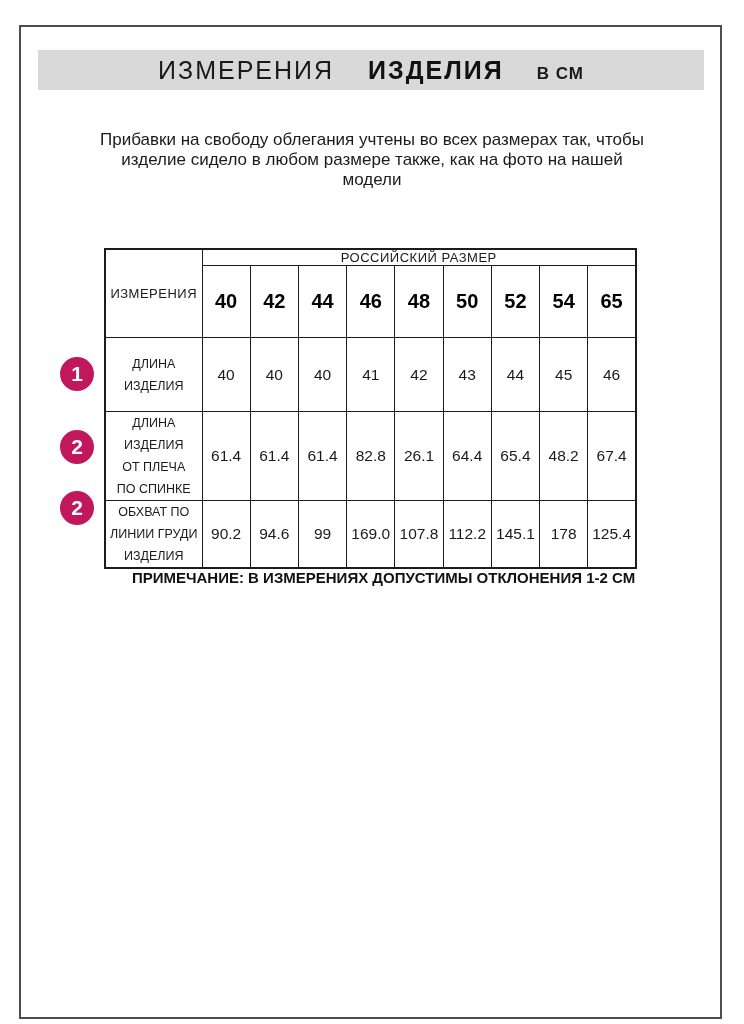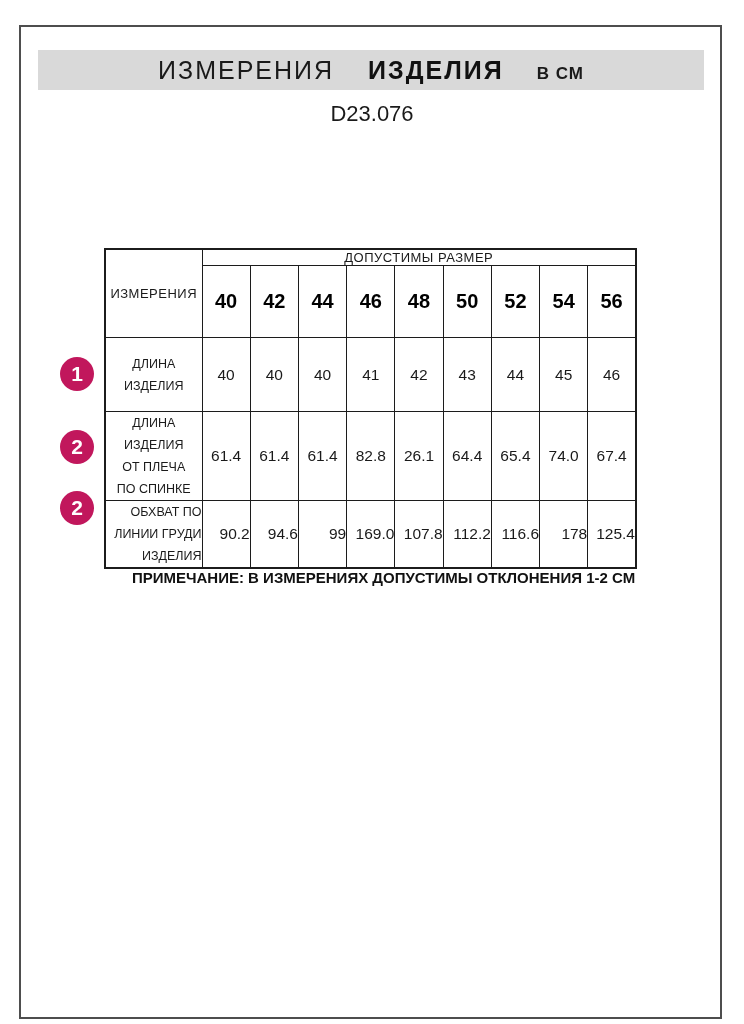--- a/index.html
+++ b/index.html
@@ -98,21 +98,21 @@
     line-height: 22px;
     white-space: pre-line;
     color: #1a1a1a;
   }
   .value-cell {
     font-size: 15.5px;
     color: #1a1a1a;
   }
   .size-table tbody tr:nth-child(1) td { height: 74px; }
   .size-table tbody tr:nth-child(2) td { height: 75px; }
-  .size-table tbody tr:nth-child(3) td { height: 66px; text-align: right; }
+  .size-table tbody tr:nth-child(3) td { height: 66px; }
   .badges { position: absolute; left: 0; top: 0; }
   .badge {
     position: absolute;
     left: 60px;
     width: 34px; height: 34px;
     border-radius: 50%;
     background: #c1175c;
     color: #ffffff;
     font-size: 21px;
     font-weight: 700;
@@ -138,51 +138,53 @@
 
 <div class="page">
   <div class="page-frame"></div>
 
   <div class="title-band">
     <span class="title-measurements">ИЗМЕРЕНИЯ</span>
     <span class="title-product">ИЗДЕЛИЯ</span>
     <span class="title-unit">В СМ</span>
   </div>
 
-  <div class="model-code">D23.076</div>
-
+
+  <div class="description">Прибавки на свободу облегания учтены во всех размерах так, чтобы
+изделие сидело в любом размере также, как на фото на нашей
+модели</div>
 
   <table class="size-table">
     <colgroup>
       <col class="c-label">
     <col>
         <col>
         <col>
         <col>
         <col>
         <col>
         <col>
         <col>
         <col>
       </colgroup>
     <thead>
       <tr>
         <th class="corner-cell" rowspan="2">ИЗМЕРЕНИЯ</th>
-        <th class="group-header-cell" colspan="9">ДОПУСТИМЫ РАЗМЕР</th>
+        <th class="group-header-cell" colspan="9">РОССИЙСКИЙ РАЗМЕР</th>
       </tr>
       <tr>
           <th class="size-cell">40</th>
           <th class="size-cell">42</th>
           <th class="size-cell">44</th>
           <th class="size-cell">46</th>
           <th class="size-cell">48</th>
           <th class="size-cell">50</th>
           <th class="size-cell">52</th>
           <th class="size-cell">54</th>
-          <th class="size-cell">56</th>
+          <th class="size-cell">65</th>
         </tr>
     </thead>
     <tbody>
         <tr>
           <td class="label-cell">ДЛИНА
 ИЗДЕЛИЯ</td>
           <td class="value-cell">40</td>
           <td class="value-cell">40</td>
           <td class="value-cell">40</td>
           <td class="value-cell">41</td>
@@ -197,34 +199,34 @@
 ИЗДЕЛИЯ
 ОТ ПЛЕЧА
 ПО СПИНКЕ</td>
           <td class="value-cell">61.4</td>
           <td class="value-cell">61.4</td>
           <td class="value-cell">61.4</td>
           <td class="value-cell">82.8</td>
           <td class="value-cell">26.1</td>
           <td class="value-cell">64.4</td>
           <td class="value-cell">65.4</td>
-          <td class="value-cell">74.0</td>
+          <td class="value-cell">48.2</td>
           <td class="value-cell">67.4</td>
         </tr>
         <tr>
           <td class="label-cell">ОБХВАТ ПО
 ЛИНИИ ГРУДИ
 ИЗДЕЛИЯ</td>
           <td class="value-cell">90.2</td>
           <td class="value-cell">94.6</td>
           <td class="value-cell">99</td>
           <td class="value-cell">169.0</td>
           <td class="value-cell">107.8</td>
           <td class="value-cell">112.2</td>
-          <td class="value-cell">116.6</td>
+          <td class="value-cell">145.1</td>
           <td class="value-cell">178</td>
           <td class="value-cell">125.4</td>
         </tr>
       </tbody>
   </table>
 
   <div class="badges">
       <div class="badge b0" style="background: rgb(193, 23, 92);">1</div>
       <div class="badge b1" style="background: rgb(193, 23, 92);">2</div>
       <div class="badge b2" style="background: rgb(193, 23, 92);">2</div>

